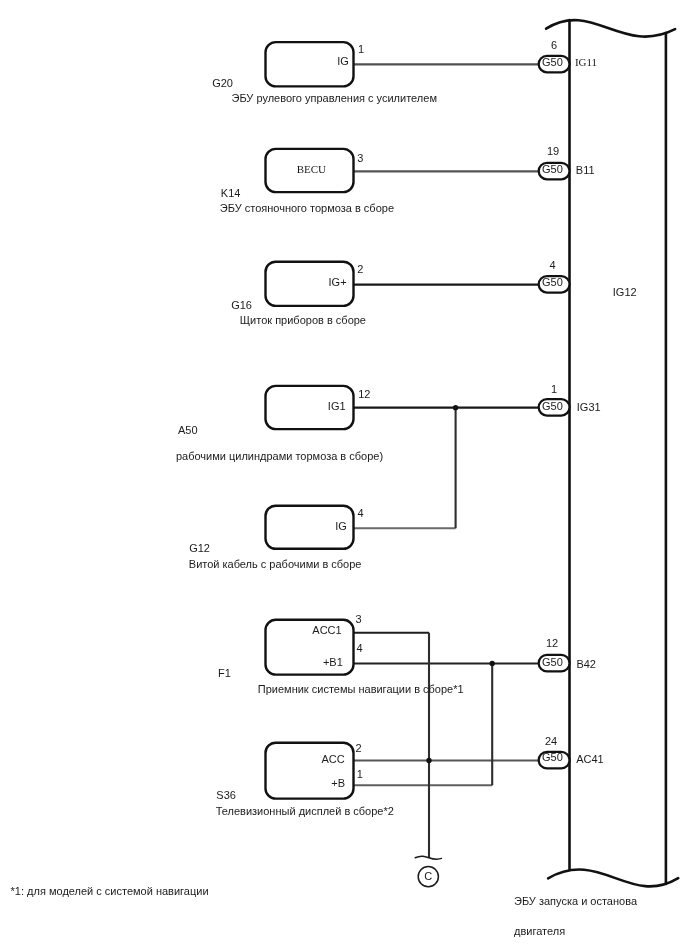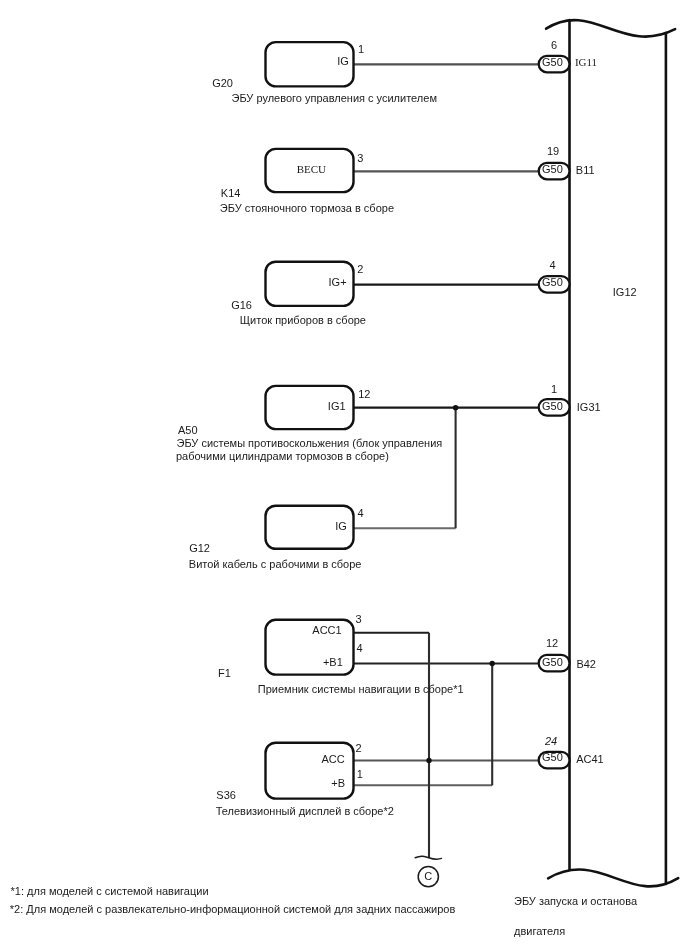--- a/index.html
+++ b/index.html
@@ -72,22 +72,21 @@
       <div class="t" style="left: 358px; top: 53.2px; transform: translate3d(0px, -9.955px, 0px);">1</div>
       <div class="t" style="left: 220.8px; top: 196.8px; transform: translate3d(0px, -9.955px, 0px);">K14</div>
       <div class="t" style="left: 219.8px; top: 211.8px; transform: translate3d(0px, -9.955px, 0px);">ЭБУ стояночного тормоза в сборе</div>
       <div class="t" style="left: 326px; top: 173.1px; transform: translate3d(-100%, -9.955px, 0px); font-family: Liberation Serif, serif;">BECU</div>
       <div class="t" style="left: 357.3px; top: 161.9px; transform: translate3d(0px, -9.955px, 0px);">3</div>
       <div class="t" style="left: 231.2px; top: 308.8px; transform: translate3d(0px, -9.955px, 0px);">G16</div>
       <div class="t" style="left: 231.8px; top: 324px; transform: translate3d(0px, -9.955px, 0px); margin-left: 8px;">Щиток приборов в сборе</div>
       <div class="t" style="left: 346.6px; top: 286px; transform: translate3d(-100%, -9.955px, 0px);">IG+</div>
       <div class="t" style="left: 357.3px; top: 272.9px; transform: translate3d(0px, -9.955px, 0px);">2</div>
       <div class="t" style="left: 178px; top: 433.6px; transform: translate3d(0px, -9.955px, 0px);">A50</div>
-      <div class="t" style="left: 176.5px; top: 446.6px; transform: translate3d(0px, -9.955px, 0px);">ЭБУ системы противоскольжения (блок управления</div>
-      <div class="t" style="left: 175.9px; top: 459.8px; transform: translate3d(0px, -9.955px, 0px);">рабочими цилиндрами тормозов в сборе)</div>
+      <div class="t" style="left: 175.9px; top: 459.8px; transform: translate3d(0px, -9.955px, 0px);">рабочими цилиндрами тормоза в сборе)</div>
       <div class="t" style="left: 345.6px; top: 410px; transform: translate3d(-100%, -9.955px, 0px);">IG1</div>
       <div class="t" style="left: 358.2px; top: 397.9px; transform: translate3d(0px, -9.955px, 0px);">12</div>
       <div class="t" style="left: 189.2px; top: 551.8px; transform: translate3d(0px, -9.955px, 0px);">G12</div>
       <div class="t" style="left: 188.8px; top: 567.8px; transform: translate3d(0px, -9.955px, 0px);">Витой кабель с рабочими в сборе</div>
       <div class="t" style="left: 346.9px; top: 529.9px; transform: translate3d(-100%, -9.955px, 0px);">IG</div>
       <div class="t" style="left: 357.6px; top: 517px; transform: translate3d(0px, -9.955px, 0px);">4</div>
       <div class="t" style="left: 218px; top: 677px; transform: translate3d(0px, -9.955px, 0px);">F1</div>
       <div class="t" style="left: 215.8px; top: 693px; transform: translate3d(0px, -9.955px, 0px); padding-left: 42px;">Приемник системы навигации в сборе*1</div>
       <div class="t" style="left: 341.7px; top: 634.4px; transform: translate3d(-100%, -9.955px, 0px);">ACC1</div>
       <div class="t" style="left: 355.6px; top: 622.6px; transform: translate3d(0px, -9.955px, 0px);">3</div>
@@ -108,21 +107,20 @@
       <div class="t" style="left: 552.4px; top: 285.7px; transform: translate3d(-50%, -9.955px, 0px);">G50</div>
       <div class="t" style="left: 552.5px; top: 268.8px; transform: translate3d(-50%, -9.955px, 0px);">4</div>
       <div class="t" style="left: 576.8px; top: 296px; transform: translate3d(0px, -9.955px, 0px); margin-left: 36px;">IG12</div>
       <div class="t" style="left: 552.4px; top: 409.6px; transform: translate3d(-50%, -9.955px, 0px);">G50</div>
       <div class="t" style="left: 554px; top: 392.6px; transform: translate3d(-50%, -9.955px, 0px);">1</div>
       <div class="t" style="left: 576.8px; top: 411.3px; transform: translate3d(0px, -9.955px, 0px);">IG31</div>
       <div class="t" style="left: 552.4px; top: 665.9px; transform: translate3d(-50%, -9.955px, 0px);">G50</div>
       <div class="t" style="left: 552px; top: 647.3px; transform: translate3d(-50%, -9.955px, 0px);">12</div>
       <div class="t" style="left: 576.4px; top: 668px; transform: translate3d(0px, -9.955px, 0px);">B42</div>
       <div class="t" style="left: 552.4px; top: 761.3px; transform: translate3d(-50%, -9.955px, 0px);">G50</div>
-      <div class="t" style="left: 551px; top: 744.7px; transform: translate3d(-50%, -9.955px, 0px); font-style: italic;">24</div>
+      <div class="t" style="left: 551px; top: 744.7px; transform: translate3d(-50%, -9.955px, 0px);">24</div>
       <div class="t" style="left: 576.2px; top: 763px; transform: translate3d(0px, -9.955px, 0px);">AC41</div>
       <div class="t" style="left: 428.2px; top: 879.7px; transform: translate3d(-50%, -9.955px, 0px);">C</div>
       <div class="t" style="left: 514px; top: 904.7px; transform: translate3d(0px, -9.955px, 0px);">ЭБУ запуска и останова</div>
       <div class="t" style="left: 514px; top: 935px; transform: translate3d(0px, -9.955px, 0px); text-align: right;">двигателя</div>
       <div class="t" style="left: 10.6px; top: 882.9px; transform: translate3d(0px, -9.955px, 0px); margin-top: 12px;">*1: для моделей с системой навигации</div>
-      <div class="t" style="left: 9.8px; top: 913px; transform: translate3d(0px, -9.955px, 0px);">*2: Для моделей с развлекательно-информационной системой для задних пассажиров</div>
     </div>
 </div>
 
 </body></html>

